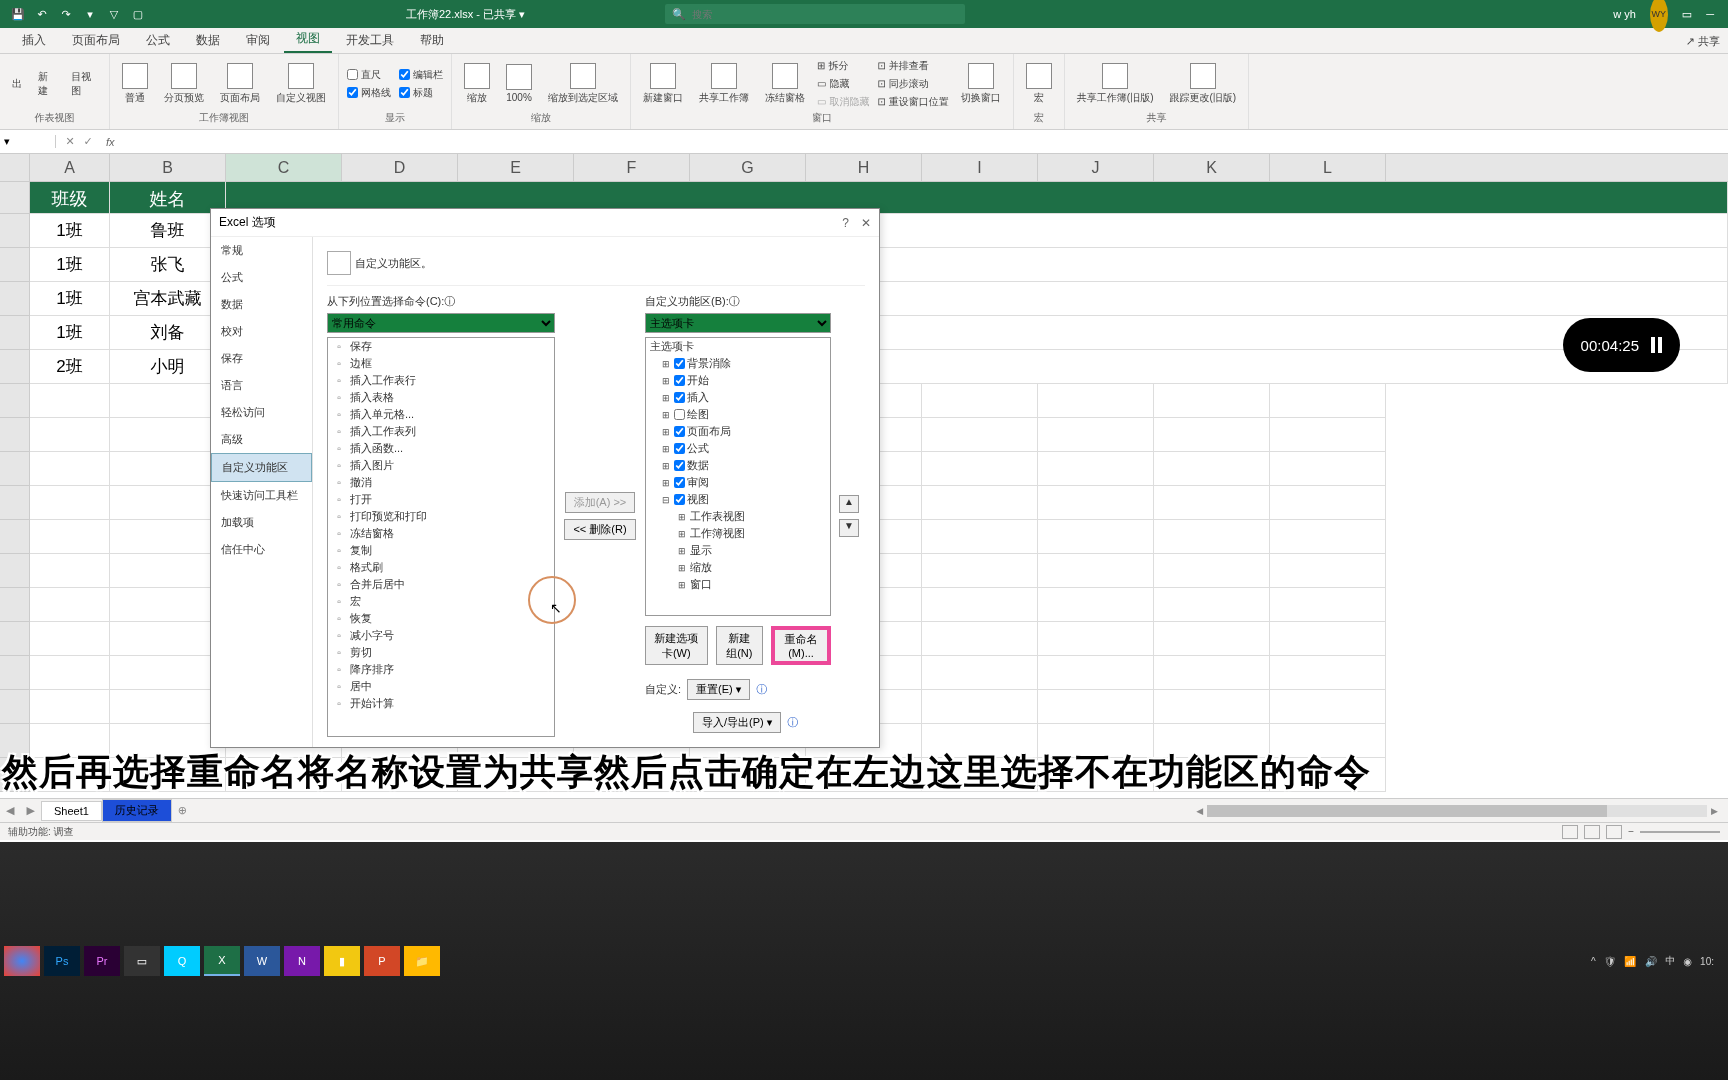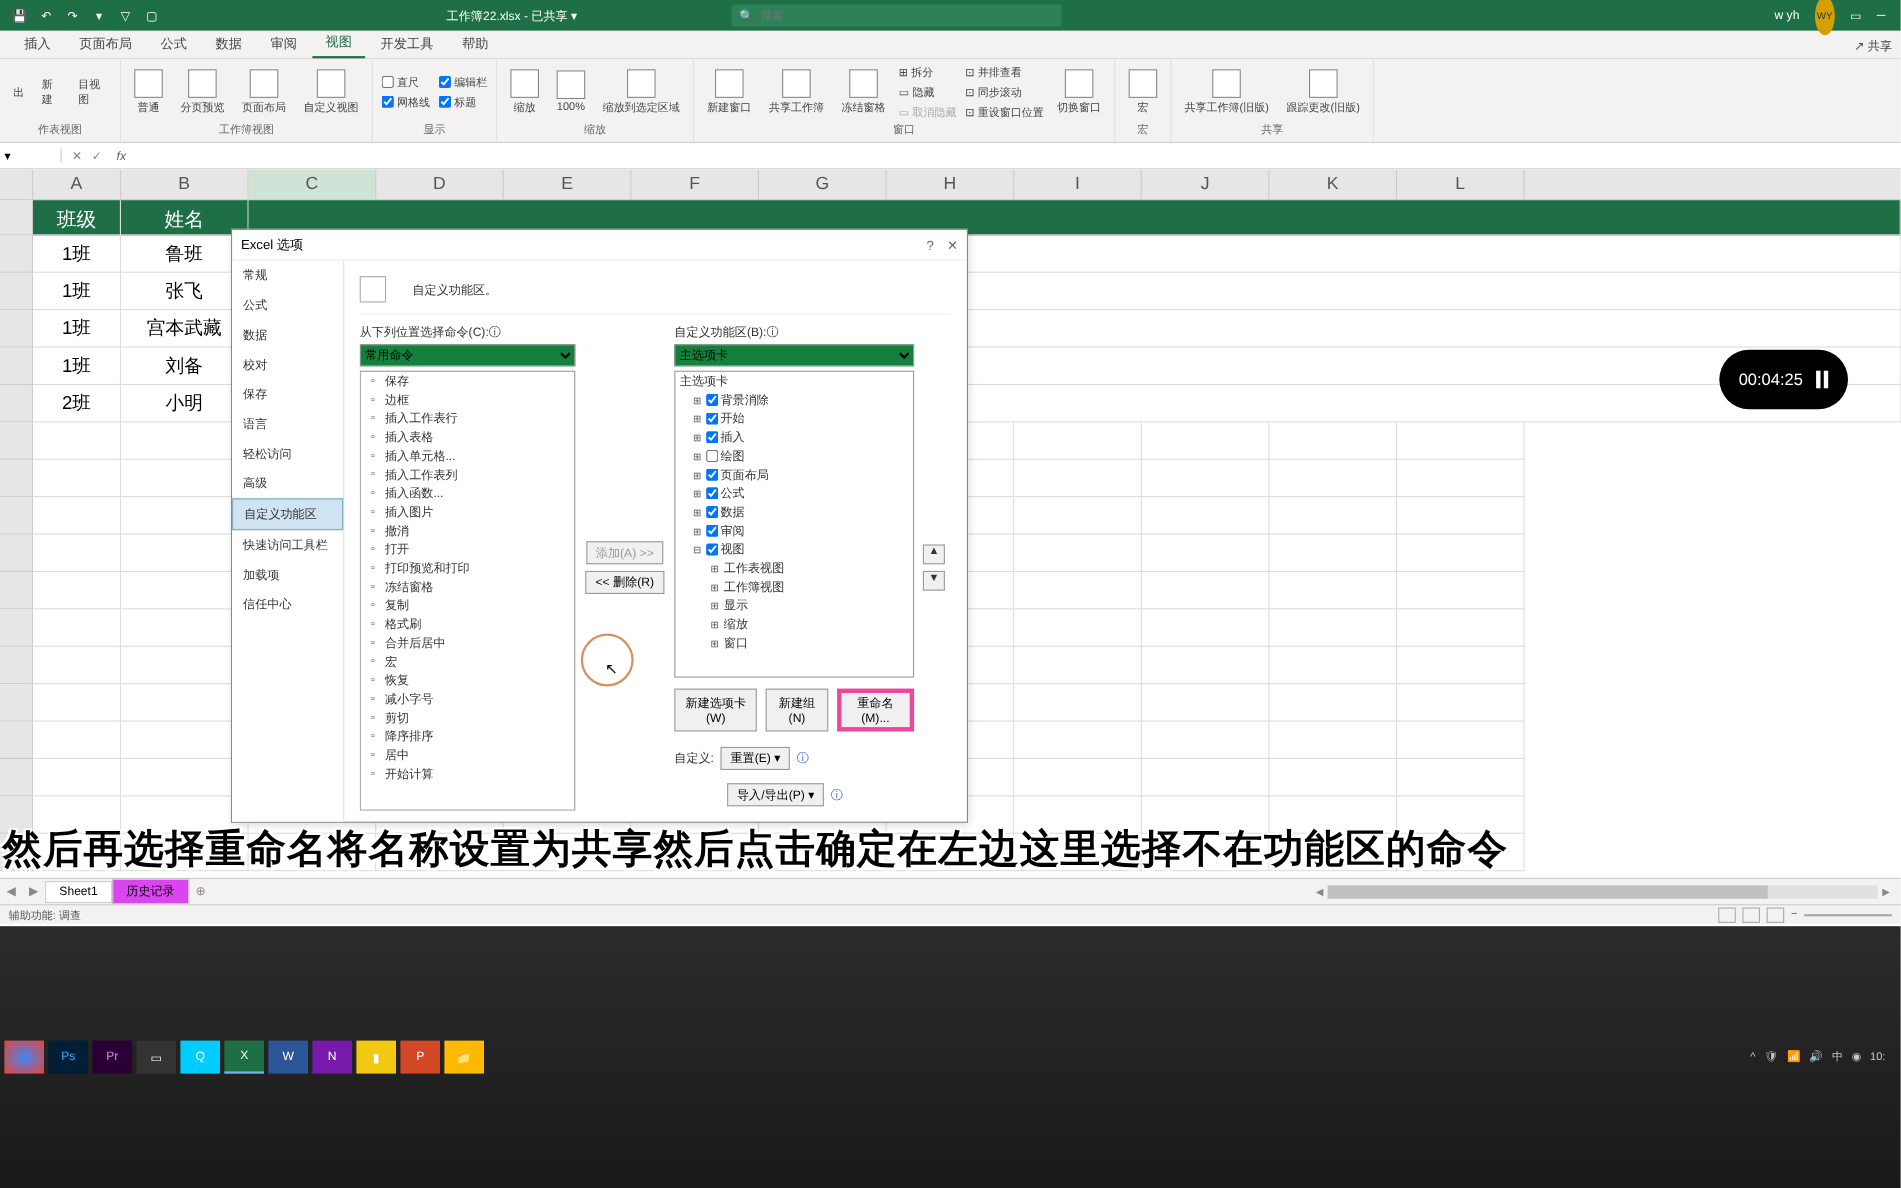--- a/index.html
+++ b/index.html
@@ -56,25 +56,25 @@
 
 
 .dialog { position: absolute; left: 210px; top: 208px; width: 670px; height: 540px; background: #fff; border: 1px solid #888; box-shadow: 2px 2px 8px rgba(0,0,0,0.15); display: flex; flex-direction: column; }
 .dialog .dtitle { height: 28px; display: flex; align-items: center; padding: 0 8px; font-size: 12px; border-bottom: 1px solid #eee; }
 .dialog .dtitle .dctrl { margin-left: auto; display: flex; gap: 12px; color: #666; cursor: pointer; }
 .dialog .dbody { flex: 1; display: flex; overflow: hidden; }
 .dialog .dside { width: 102px; background: #fff; border-right: 1px solid #e0e0e0; }
 .dialog .dside .sitem { padding: 6px 10px; font-size: 11px; color: #333; cursor: pointer; }
 .dialog .dside .sitem.active { background: #d0e3f1; border: 1px solid #7ab; }
 .dialog .dmain { flex: 1; padding: 10px 14px; display: flex; flex-direction: column; font-size: 11px; color: #333; overflow: hidden; }
-.dialog .dhdr { display: flex; align-items: center; gap: 24px; padding: 4px 0 10px; border-bottom: 1px solid #eee; margin-bottom: 8px; }
+.dialog .dhdr { display: flex; align-items: center; gap: 4px; padding: 4px 0 10px; border-bottom: 1px solid #eee; margin-bottom: 8px; }
 .dialog .dhdr .dicon { width: 24px; height: 24px; border: 1px solid #aaa; }
 .dialog .cols { flex: 1; display: flex; gap: 8px; overflow: hidden; }
 .dialog .col { display: flex; flex-direction: column; gap: 4px; }
-.dialog .col.left { width: 196px; }
+.dialog .col.left { width: 228px; }
 .dialog .col.mid { width: 74px; justify-content: center; gap: 6px; align-items: center; }
 .dialog .col.right { flex: 1; }
 .dialog .col.arrows { width: 26px; justify-content: center; gap: 6px; }
 .dialog label.collab { font-size: 11px; }
 .dialog select { height: 20px; font-size: 11px; border: 1px solid #999; background: #15803d; }
 .dialog .listbox { flex: 1; border: 1px solid #999; overflow-y: scroll; background: #fff; font-size: 11px; }
 .dialog .listbox .li { padding: 1px 4px; display: flex; align-items: center; gap: 4px; cursor: pointer; white-space: nowrap; }
 .dialog .listbox .li .lico { width: 14px; height: 14px; display: inline-flex; align-items: center; justify-content: center; font-size: 10px; color: #555; }
 .dialog .tree { flex: 1; border: 1px solid #999; overflow-y: scroll; background: #fff; font-size: 11px; }
 .dialog .tree .tn { padding: 1px 4px; white-space: nowrap; display: flex; align-items: center; gap: 2px; cursor: pointer; }
@@ -99,21 +99,21 @@
 .vidtimer .pause { display: flex; gap: 3px; }
 .vidtimer .pause span { width: 4px; height: 16px; background: #fff; }
 
 
 .subtitle { position: absolute; left: 0; right: 0; top: 748px; text-align: left; font-size: 36px; font-weight: 700; color: #000; text-shadow: -2px -2px 0 #fff, 2px -2px 0 #fff, -2px 2px 0 #fff, 2px 2px 0 #fff; letter-spacing: 1px; padding-left: 2px; white-space: nowrap; }
 
 
 .sheettabs { position: absolute; left: 0; right: 0; top: 798px; height: 24px; background: #f3f2f1; border-top: 1px solid #ccc; display: flex; align-items: center; font-size: 11px; }
 .sheettabs .stbtn { padding: 0 6px; color: #888; }
 .sheettabs .stab { padding: 3px 12px; border: 1px solid #ccc; background: #fff; cursor: pointer; }
-.sheettabs .stab.inactive { background: #d946ef; }
+.sheettabs .stab.inactive { background: #1d4ed8; }
 .sheettabs .scroll { margin-left: auto; display: flex; align-items: center; gap: 4px; padding-right: 10px; }
 .sheettabs .scroll .sarrow { font-size: 9px; color: #888; }
 .sheettabs .scroll .strack { width: 500px; height: 12px; background: #e0e0e0; position: relative; }
 .sheettabs .scroll .sthumb { position: absolute; left: 0; width: 400px; height: 100%; background: #c0c0c0; }
 
 
 .statusbar { position: absolute; left: 0; right: 0; top: 822px; height: 18px; background: #f3f2f1; border-top: 1px solid #ccc; display: flex; align-items: center; font-size: 10px; color: #555; padding: 0 8px; }
 .statusbar .zoom { margin-left: auto; display: flex; gap: 6px; align-items: center; }
 .statusbar .zoom .zbtn { width: 16px; height: 14px; border: 1px solid #aaa; }
 .statusbar .zoom .ztrack { width: 80px; height: 2px; background: #aaa; position: relative; }

